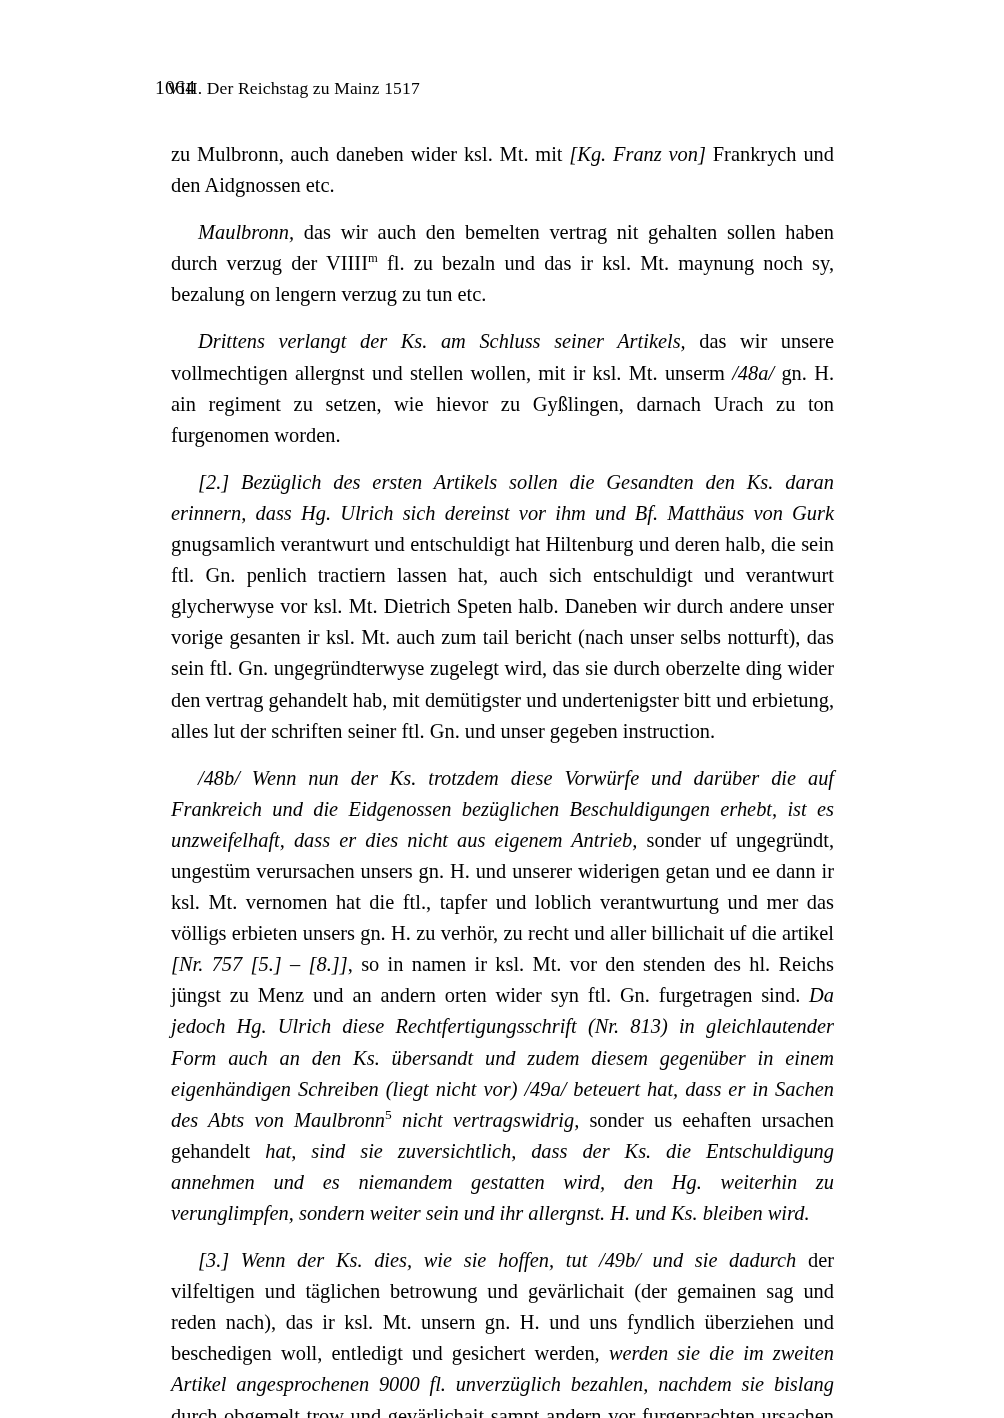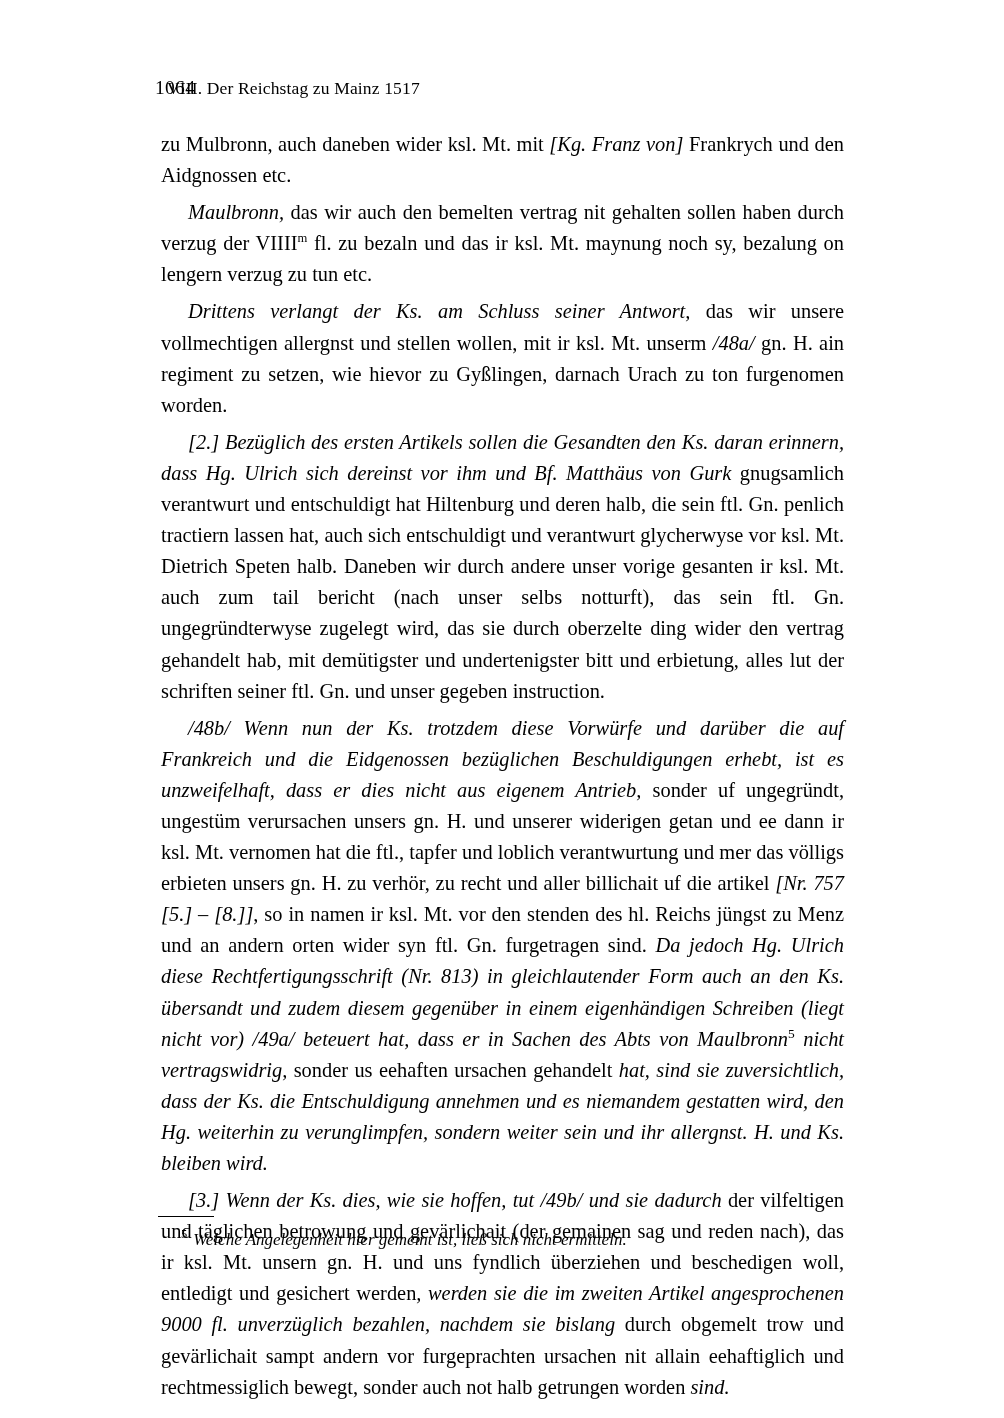--- a/index.html
+++ b/index.html
@@ -43,21 +43,21 @@
     font-size: 17.5px;
     letter-spacing: 0.15px;
   }
   .body {
     position: absolute;
     top: 123px;
     left: 155px;
     width: 695px;
   }
   .para {
-    margin: 6px;
+    margin: 16px;
     font-size: 20.4px;
     line-height: 31.1px;
     text-align: justify;
     text-justify: inter-word;
     hyphens: manual;
     -webkit-hyphens: manual;
   }
   .para.indent {
     text-indent: 27px;
   }
@@ -108,24 +108,20 @@
 <div class="page">
 
   <div class="runhead">
     <span class="folio">1064</span>
     <span class="title">VIII. Der Reichstag zu Mainz 1517</span>
   </div>
 
   <div class="body">
     <p class="para"><span>zu Mulbronn, auch daneben wider ksl. Mt. mit </span><i>[Kg. Franz von]</i><span> Frankrych und den Aidgnossen etc.</span></p>
     <p class="para indent"><i>Maulbronn,</i><span> das wir auch den bemelten vertrag nit gehalten sollen haben durch verzug der VIIII</span><sup class="sm">m</sup><span> fl. zu bezaln und das ir ksl. Mt. maynung noch sy, bezalung on lengern verzug zu tun etc.</span></p>
-    <p class="para indent"><i>Drittens verlangt der Ks. am Schluss seiner Antwort,</i><span> das wir unsere vollmechtigen allergnst und stellen wollen, mit ir ksl. Mt. unserm </span><i>/48a/</i><span> gn. H. ain regiment zu setzen, wie hievor zu Gyßlingen, darnach Urach zu ton furgenomen worden.</span></p>
+    <p class="para indent"><i>Drittens verlangt der Ks. am Schluss seiner Artikels,</i><span> das wir unsere vollmechtigen allergnst und stellen wollen, mit ir ksl. Mt. unserm </span><i>/48a/</i><span> gn. H. ain regiment zu setzen, wie hievor zu Gyßlingen, darnach Urach zu ton furgenomen worden.</span></p>
     <p class="para indent"><i>[2.] Bezüglich des ersten Artikels sollen die Gesandten den Ks. daran erinnern, dass Hg. Ulrich sich dereinst vor ihm und Bf. Matthäus von Gurk</i><span> gnugsamlich verantwurt und entschuldigt hat Hiltenburg und deren halb, die sein ftl. Gn. penlich tractiern lassen hat, auch sich entschuldigt und verantwurt glycherwyse vor ksl. Mt. Dietrich Speten halb. Daneben wir durch andere unser vorige gesanten ir ksl. Mt. auch zum tail bericht (nach unser selbs notturft), das sein ftl. Gn. ungegründterwyse zugelegt wird, das sie durch oberzelte ding wider den vertrag gehandelt hab, mit demütigster und undertenigster bitt und erbietung, alles lut der schriften seiner ftl. Gn. und unser gegeben instruction.</span></p>
     <p class="para indent"><i>/48b/ Wenn nun der Ks. trotzdem diese Vorwürfe und darüber die auf Frankreich und die Eidgenossen bezüglichen Beschuldigungen erhebt, ist es unzweifelhaft, dass er dies nicht aus eigenem Antrieb,</i><span> sonder uf ungegründt, ungestüm verursachen unsers gn. H. und unserer widerigen getan und ee dann ir ksl. Mt. vernomen hat die ftl., tapfer und loblich verantwurtung und mer das völligs erbieten unsers gn. H. zu verhör, zu recht und aller billichait uf die artikel </span><i>[Nr. 757 [5.] – [8.]]</i><span>, so in namen ir ksl. Mt. vor den stenden des hl. Reichs jüngst zu Menz und an andern orten wider syn ftl. Gn. furgetragen sind. </span><i>Da jedoch Hg. Ulrich diese Rechtfertigungsschrift (Nr. 813) in gleichlautender Form auch an den Ks. übersandt und zudem diesem gegenüber in einem eigenhändigen Schreiben (liegt nicht vor) /49a/ beteuert hat, dass er in Sachen des Abts von Maulbronn</i><sup class="fn">5</sup><i> nicht vertragswidrig,</i><span> sonder us eehaften ursachen gehandelt </span><i>hat, sind sie zuversichtlich, dass der Ks. die Entschuldigung annehmen und es niemandem gestatten wird, den Hg. weiterhin zu verunglimpfen, sondern weiter sein und ihr allergnst. H. und Ks. bleiben wird.</i></p>
     <p class="para indent"><i>[3.] Wenn der Ks. dies, wie sie hoffen, tut /49b/ und sie dadurch</i><span> der vilfeltigen und täglichen betrowung und gevärlichait (der gemainen sag und reden nach), das ir ksl. Mt. unsern gn. H. und uns fyndlich überziehen und beschedigen woll, entledigt und gesichert werden</span><i>, werden sie die im zweiten Artikel angesprochenen 9000 fl. unverzüglich bezahlen, nachdem sie bislang</i><span> durch obgemelt trow und gevärlichait sampt andern vor furgeprachten ursachen nit allain eehaftiglich und rechtmessiglich bewegt, sonder auch not halb getrungen worden </span><i>sind.</i></p>
   </div>
 
-  <div class="footnote-zone">
-    <div class="fn-rule"></div>
-    <p class="fn-text"><span class="fn-num">5</span><span>Welche Angelegenheit hier gemeint ist, ließ sich nicht ermitteln.</span></p>
-  </div>
 
 </div>
 
 </body></html>

